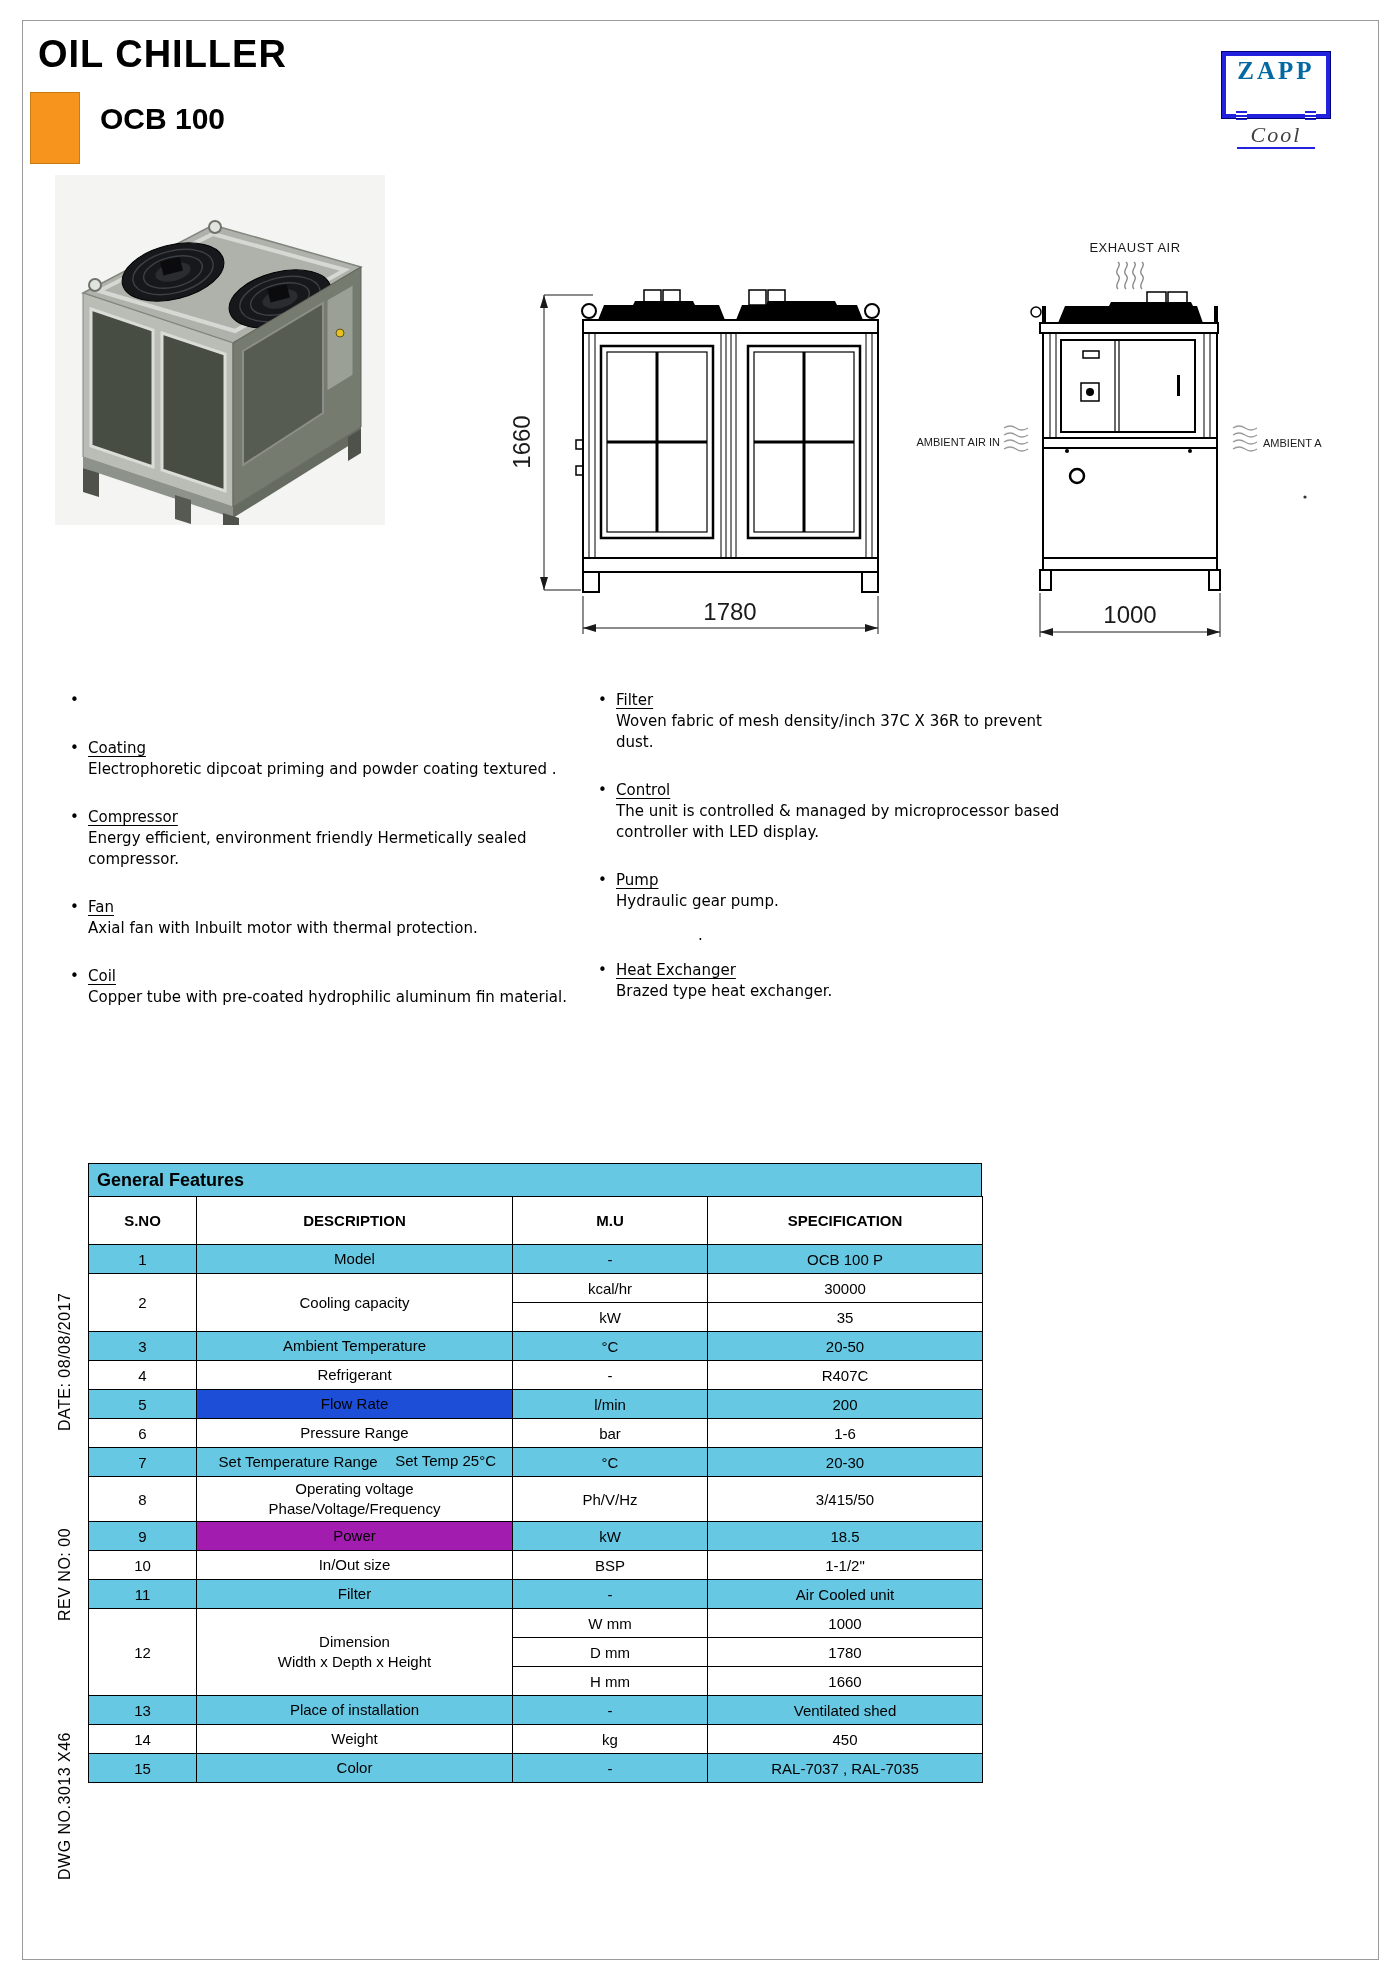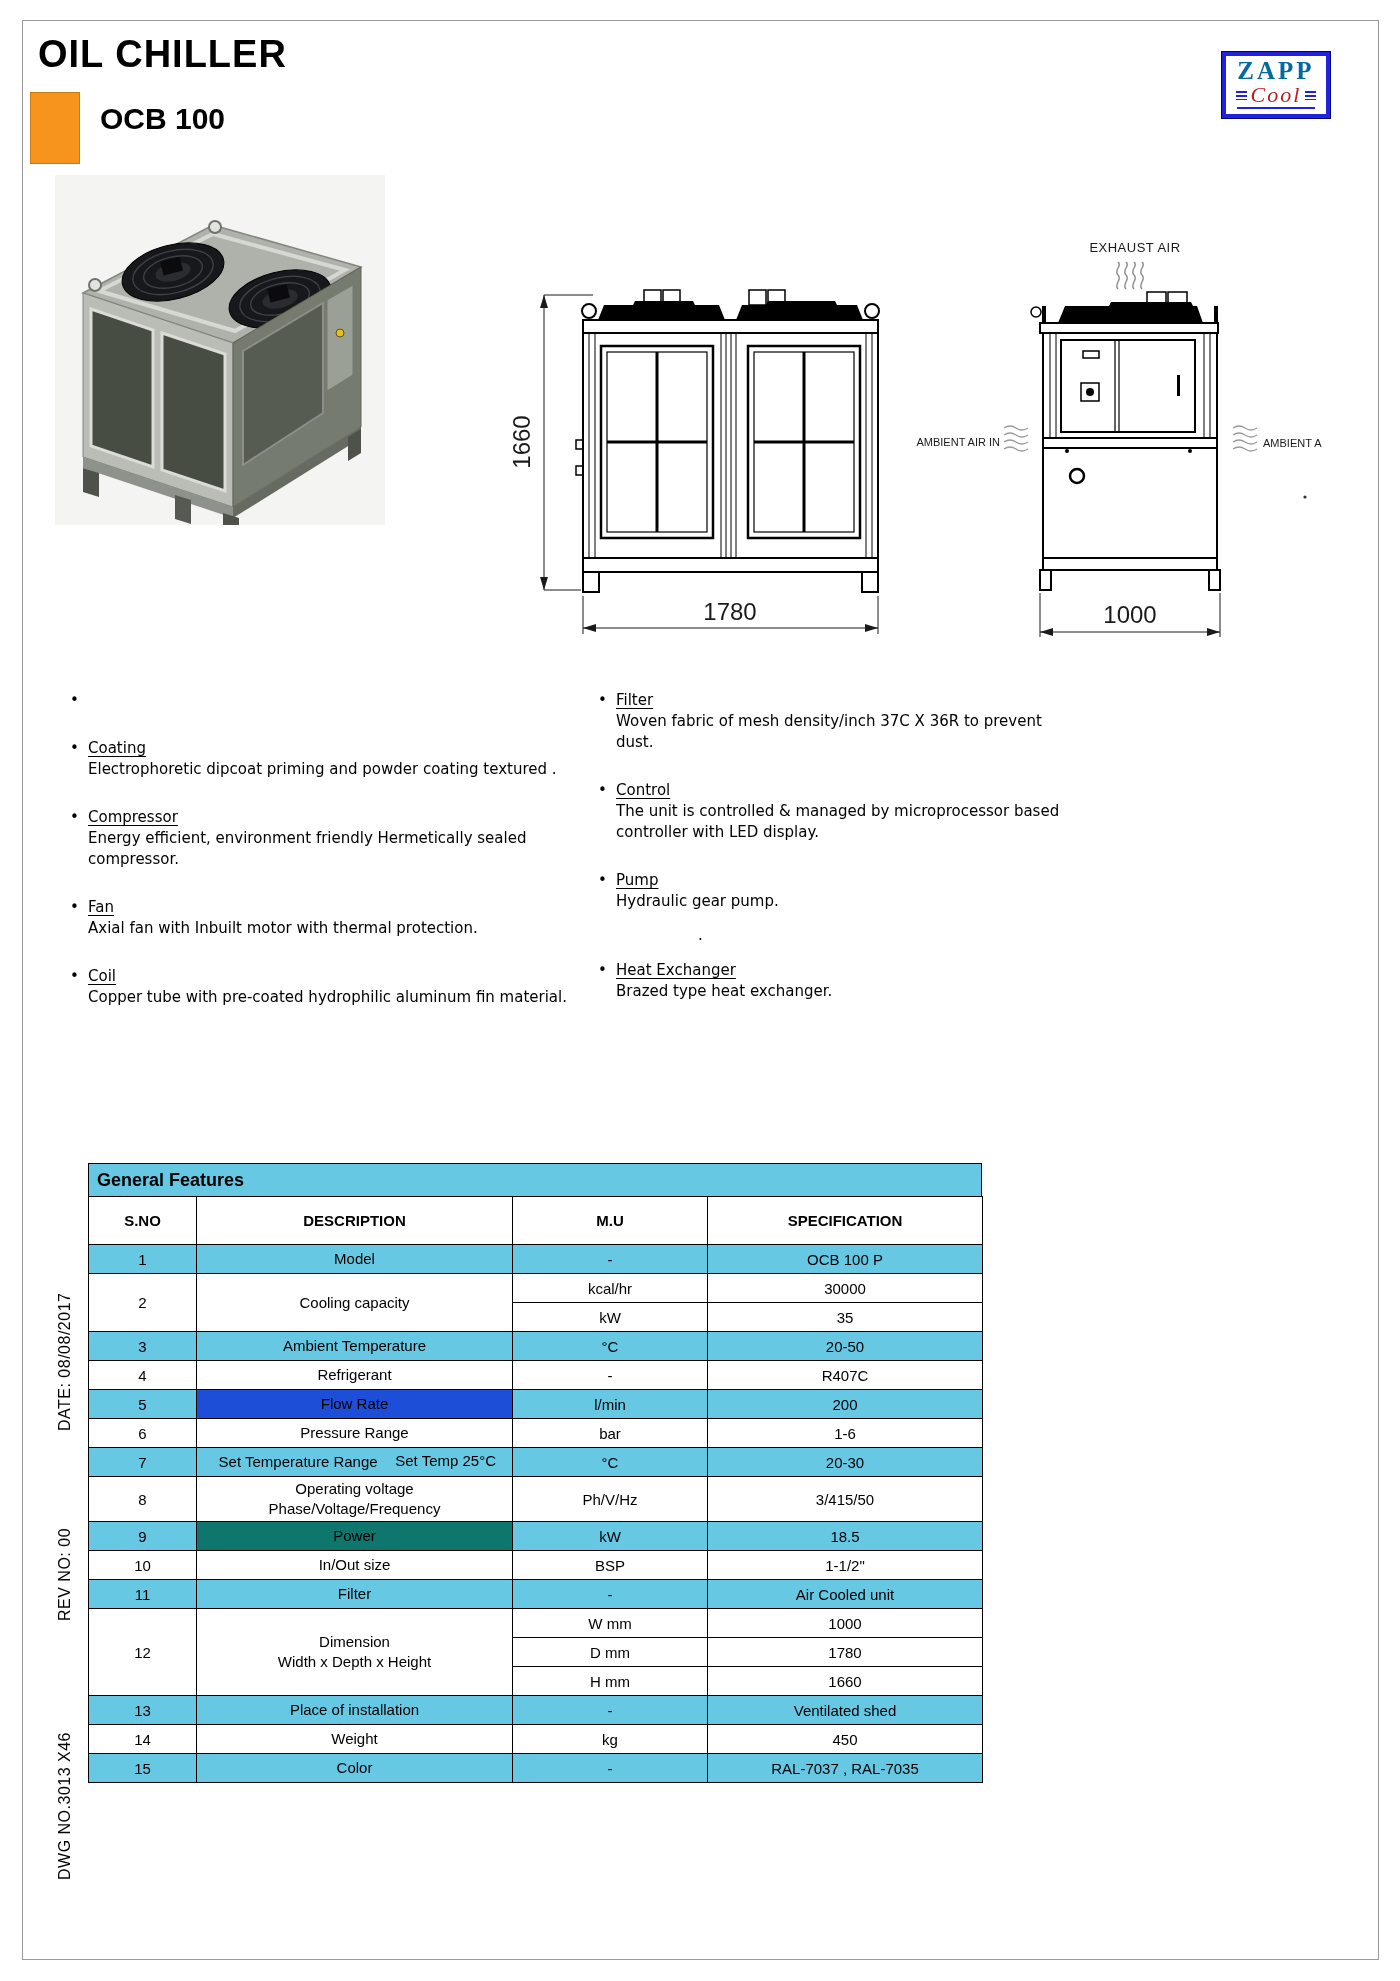--- a/index.html
+++ b/index.html
@@ -59,21 +59,21 @@
 <div class="page-frame"></div>
 
 <div class="doc-title">OIL CHILLER</div>
 <div class="model-chip" style="background: rgb(247, 148, 29);"></div>
 <div class="model-name">OCB 100</div>
 
 <div class="logo" style="border: 4px solid rgb(33, 33, 222); outline: rgb(0, 0, 122) solid 1px;">
   <div class="logo-zapp" style="color: #0369a1;">ZAPP</div>
   <div class="logo-cool-row">
     <div class="logo-stripes" style="background: repeating-linear-gradient(rgb(33, 33, 222) 0px, rgb(33, 33, 222) 2px, rgb(255, 255, 255) 2px, rgb(255, 255, 255) 4px);"></div>
-    <div class="logo-cool" style="color: #b91c1c;">Cool</div>
+    <div class="logo-cool" style="color: #404040; margin-top: 40px;">Cool</div>
     <div class="logo-stripes" style="background: repeating-linear-gradient(rgb(33, 33, 222) 0px, rgb(33, 33, 222) 2px, rgb(255, 255, 255) 2px, rgb(255, 255, 255) 4px);"></div>
   </div>
   <div class="logo-rule" style="border-color: rgb(33, 33, 222);"></div>
 </div>
 
 <svg class="photo-svg" width="330" height="350" viewBox="0 0 330 350">
   <rect x="0" y="0" width="330" height="350" fill="#f4f5f3"></rect>
 
   <polygon points="28,118 158,50 306,92 178,168" fill="#aeb2ab" stroke="#82867e" stroke-width="1.5"></polygon>
   <polygon points="44,116 158,59 290,95 180,156" fill="none" stroke="#d6d9d3" stroke-width="4"></polygon>
@@ -384,21 +384,21 @@
         </tr>
         <tr>
           <td class="cell-sno" rowspan="1">8</td>
           <td class="cell-desc" rowspan="1"><span class="desc-main">Operating voltage
 Phase/Voltage/Frequency</span></td>
           <td class="cell-mu">Ph/V/Hz</td>
           <td class="cell-spec">3/415/50</td>
         </tr>
         <tr>
           <td class="cell-sno" rowspan="1" style="background: rgb(103, 200, 228);">9</td>
-          <td class="cell-desc" rowspan="1" style="background: #0f766e;"><span class="desc-main">Power</span></td>
+          <td class="cell-desc" rowspan="1" style="background: #a21caf;"><span class="desc-main">Power</span></td>
           <td class="cell-mu" style="background: rgb(103, 200, 228);">kW</td>
           <td class="cell-spec" style="background: rgb(103, 200, 228);">18.5</td>
         </tr>
         <tr>
           <td class="cell-sno" rowspan="1">10</td>
           <td class="cell-desc" rowspan="1"><span class="desc-main">In/Out size</span></td>
           <td class="cell-mu">BSP</td>
           <td class="cell-spec">1-1/2"</td>
         </tr>
         <tr>

